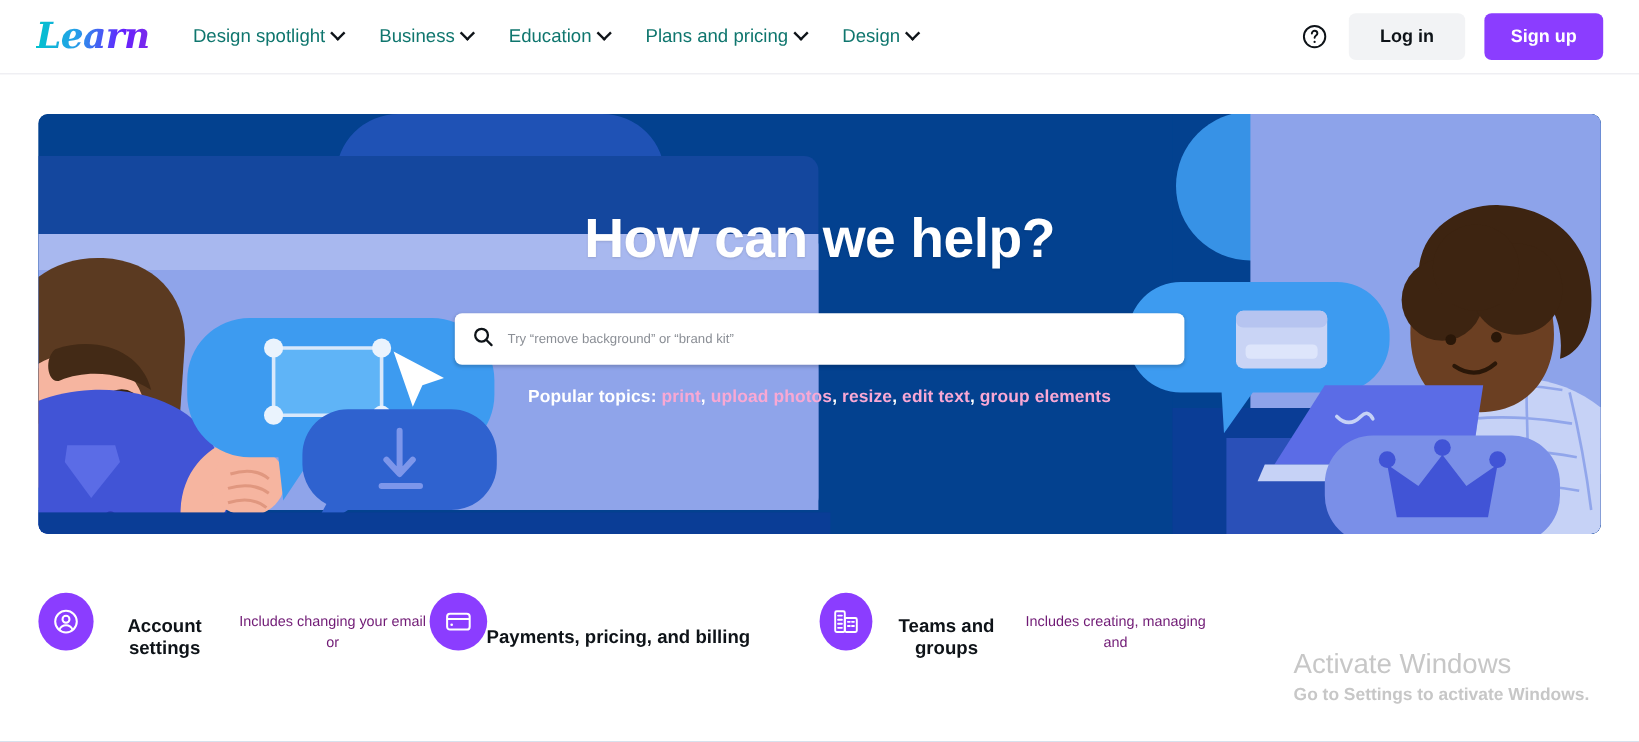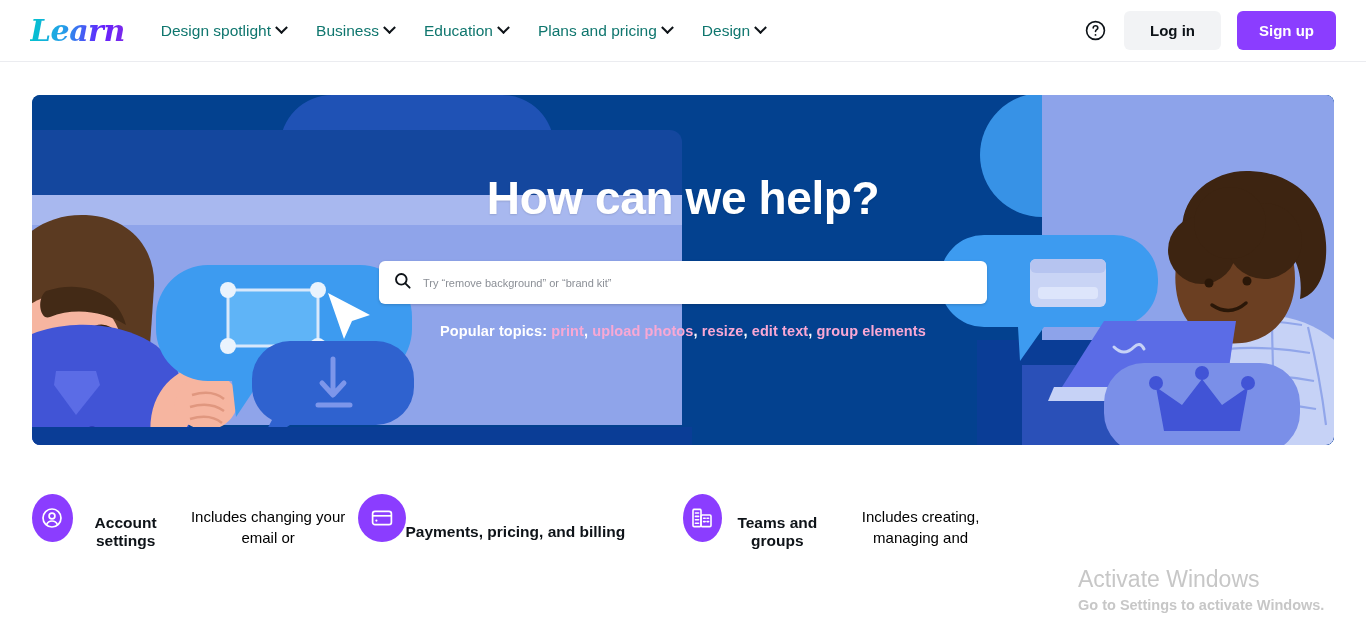--- a/index.html
+++ b/index.html
@@ -203,36 +203,35 @@
     color: #ffffff;
   }
   .cat-title {
     margin-top: 28px;
     font-size: 15.5px;
     font-weight: 700;
     color: #0e1318;
   }
   .cat-desc {
     margin-top: 18px;
-    font-size: 15px;
-    color: #000000;
+    font-size: 12px;
+    color: #701a75;
     line-height: 1.4;
   }
 
   
   .watermark {
     position: absolute;
     left: 1078px;
     top: 541px;
     z-index: 30;
     pointer-events: none;
     user-select: none;
     color: #c7c7c7;
     text-shadow: 0 0 1px rgba(255,255,255,0.6);
-    margin-top: 26px;
   }
   .wm-title { font-size: 23px; font-weight: 400; line-height: 1.12; }
   .wm-sub { font-size: 14.5px; font-weight: 700; margin-top: 4px; text-align: right; }
 </style>
 </head>
 <body>
 
 <div class="header">
 
   <div class="logo">Learn</div>

